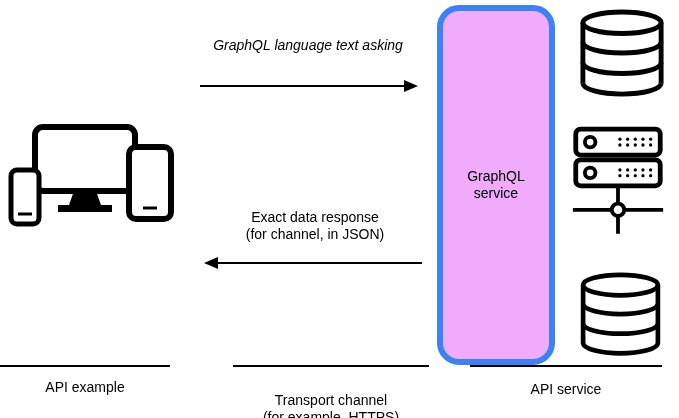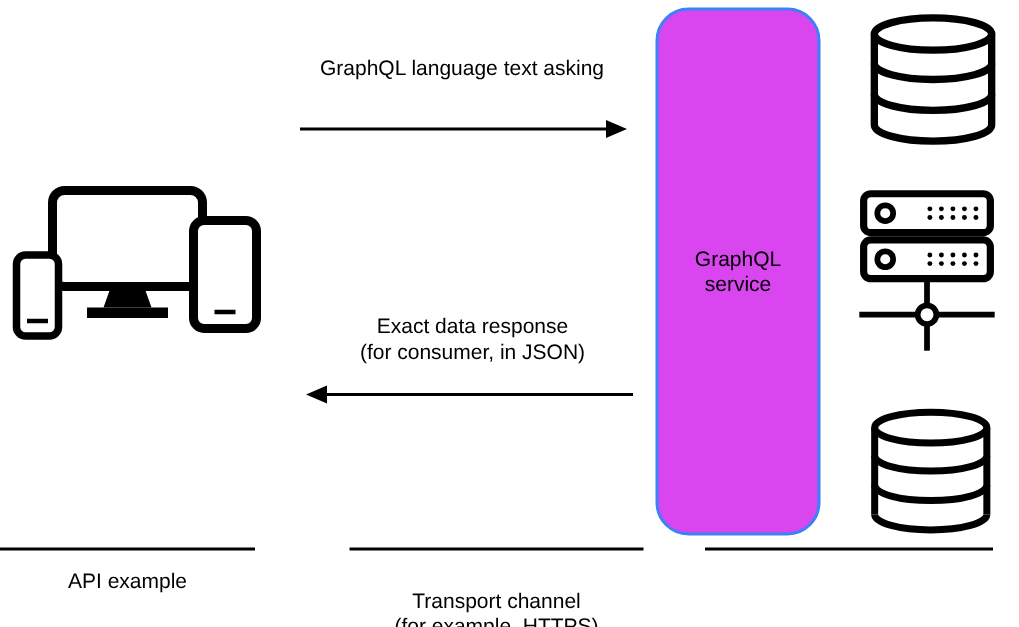--- a/index.html
+++ b/index.html
@@ -15,27 +15,27 @@
   .lbl{
     font-size:14px;
     line-height:17px;
     text-align:center;
     white-space:nowrap;
   }
   .runtime-box{
     position:absolute;
     left:437px;top:5px;
     width:106px;height:348px;
-    border:2px solid #3b82f6;
+    border:6px solid #3b82f6;
     border-radius:22px;
     display:flex;
     flex-direction:column;
     align-items:center;
     justify-content:center;
-    background:#d946ef;
+    background:#f0abfc;
   }
   .footer-line{
     position:absolute;
     border-top:2px solid #000;
     height:0;
   }
   svg{display:block;}
 </style>
 </head>
 <body>
@@ -48,32 +48,32 @@
     <polygon points="66,67 88,67 93,81 61,81" fill="#000"></polygon>
     <rect x="50" y="81" width="54" height="7" fill="#000"></rect>
 
     <rect x="121" y="23" width="42" height="72" rx="7" fill="#fff" stroke="#000" stroke-width="6"></rect>
     <line x1="135" y1="84" x2="149" y2="84" stroke="#000" stroke-width="3"></line>
 
     <rect x="3" y="46" width="28" height="54" rx="6" fill="#fff" stroke="#000" stroke-width="5"></rect>
     <line x1="10" y1="90" x2="24" y2="90" stroke="#000" stroke-width="3"></line>
   </svg>
 
-  <div class="abs lbl" style="left:198px;top:37px;width:220px;">
+  <div class="abs lbl" style="left:198px;top:37px;width:220px;font-style:italic;">
     <div>GraphQL language text asking</div>
   </div>
 
   <svg class="abs" style="left:198px;top:76px;" width="222" height="20" viewBox="0 0 222 20">
     <line x1="2" y1="10" x2="206" y2="10" stroke="#000" stroke-width="2"></line>
     <polygon points="206,4 206,16 220,10" fill="#000"></polygon>
   </svg>
 
   <div class="abs lbl" style="left:210px;top:209px;width:210px;">
     <div>Exact data response</div>
-    <div>(for consumer, in JSON)</div>
+    <div>(for channel, in JSON)</div>
   </div>
 
   <svg class="abs" style="left:202px;top:253px;" width="222" height="20" viewBox="0 0 222 20">
     <polygon points="2,10 16,4 16,16" fill="#000"></polygon>
     <line x1="16" y1="10" x2="220" y2="10" stroke="#000" stroke-width="2"></line>
   </svg>
 
   <div class="runtime-box lbl">
     <div>GraphQL</div>
     <div>service</div>
@@ -134,14 +134,15 @@
   <div class="footer-line" style="left:233px;top:365px;width:196px;"></div>
   <div class="footer-line" style="left:470px;top:365px;width:192px;"></div>
 
   <div class="abs lbl" style="left:0;top:379px;width:170px;">API example</div>
 
   <div class="abs lbl" style="left:233px;top:392px;width:196px;">
     <div>Transport channel</div>
     <div>(for example, HTTPS)</div>
   </div>
 
+  <div class="abs lbl" style="left:470px;top:381px;width:192px;">API service</div>
 
 </div>
 
 </body></html>

